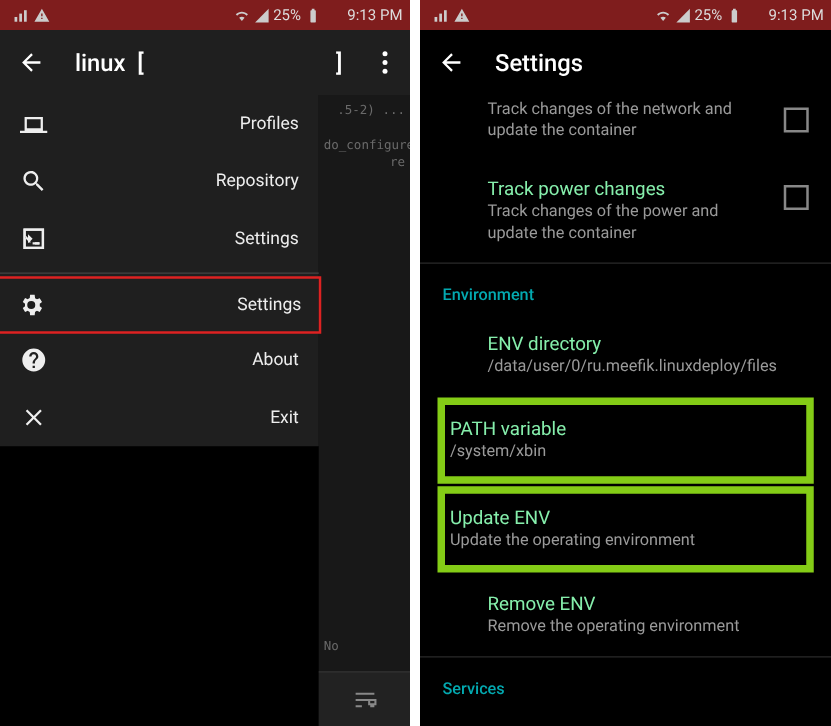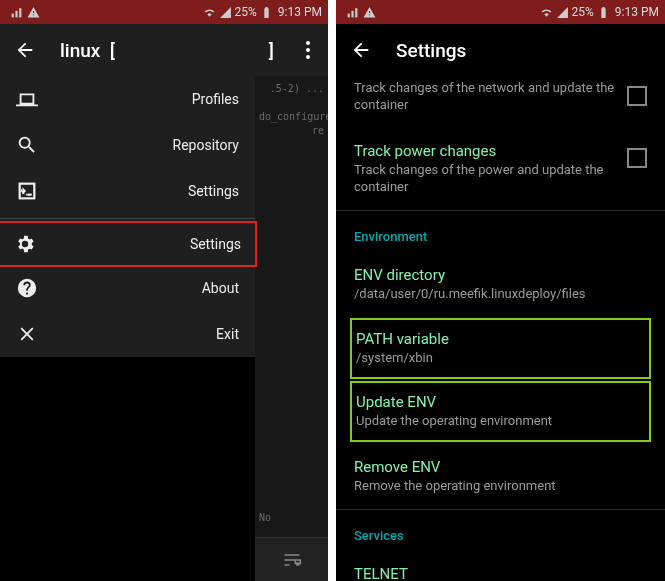--- a/index.html
+++ b/index.html
@@ -34,21 +34,21 @@
     color: #ddd;
     gap: 3px;
   }
   .status-bar .left-icons {
     display: flex;
     gap: 4px;
     margin-right: auto;
     margin-left: 4px;
   }
   .status-bar svg { width: 13px; height: 13px; }
-  .status-bar .time { font-size: 12px; margin-left: 2px; }
+  .status-bar .time { font-size: 12px; margin-left: 18px; }
 
   
   .app-bar {
     height: 52px;
     background: #1f1f1f;
     display: flex;
     align-items: center;
     padding: 0 14px;
     gap: 24px;
   }
@@ -131,38 +131,38 @@
     height: calc(100% - 76px);
     overflow: hidden;
     position: relative;
   }
   .setting-row {
     padding: 14px 18px 14px 18px;
     display: flex;
     align-items: flex-start;
     gap: 12px;
   }
-  .setting-text { flex: 1; }
+  .setting-text { flex: 1; margin-left: 36px; }
   .setting-title { font-size: 15px; color: #86efac; margin-bottom: 2px; }
   .setting-sub { font-size: 13px; color: #9a9a9a; line-height: 1.3; }
   .checkbox {
     width: 20px; height: 20px;
     border: 2px solid #888;
     margin-top: 6px;
     flex-shrink:0;
   }
   .divider2 { height:1px; background:#2a2a2a; }
   .section-header {
     padding: 18px 18px 8px;
     font-size: 13px;
     color: #03a9b0;
     font-weight: 500;
   }
   .hl-row {
-    border: 2px solid #84cc16;
+    border: 6px solid #84cc16;
     margin: 2px 14px;
     padding: 10px 4px 10px 4px;
   }
   .hl-row .setting-title, .hl-row .setting-sub { padding-left: 0; }
 
   .partial-top { margin-top: -10px; }
   .partial-bottom { padding-bottom: 0; }
 
 </style>
 </head>

